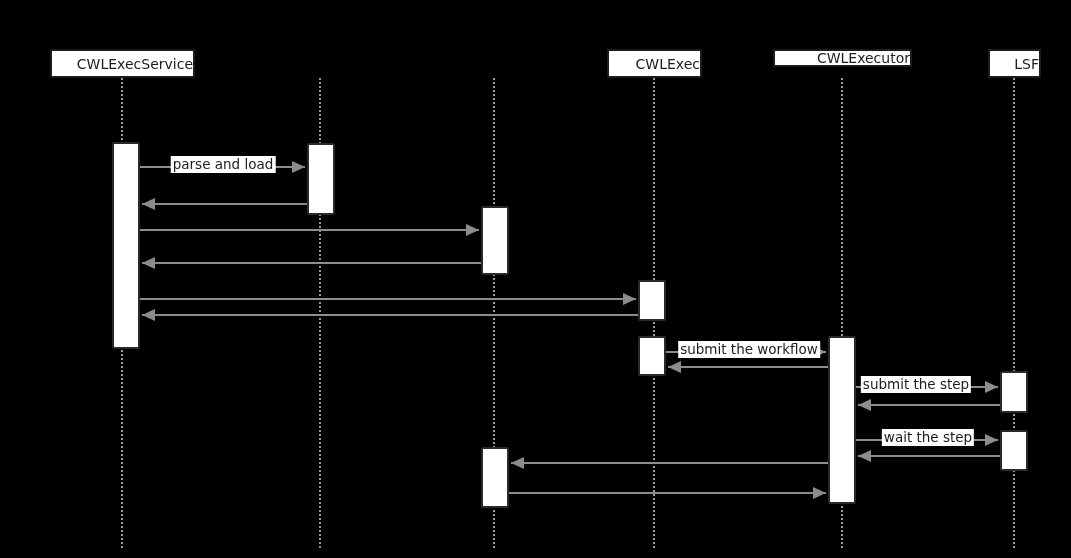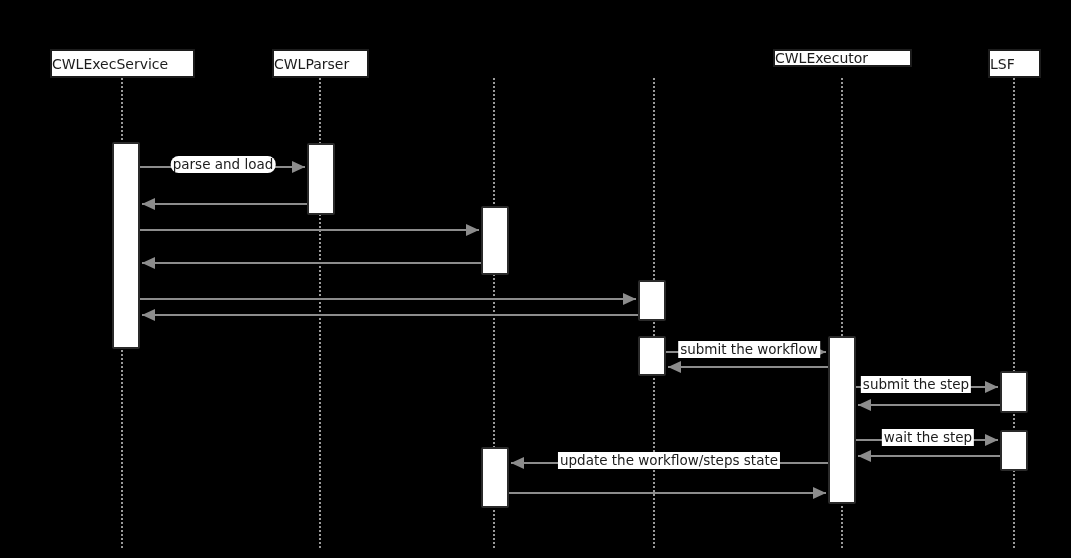--- a/index.html
+++ b/index.html
@@ -20,21 +20,21 @@
     width: 0;
     border-left: 2px dotted #9a9a9a;
   }
   .participant-box {
     position: absolute;
     box-sizing: border-box;
     background: #ffffff;
     border: 2px solid #1c1c1c;
     display: flex;
     align-items: center;
-    justify-content: flex-start;
+    justify-content: flex-end;
     color: #1c1c1c;
     font-size: 14px;
     white-space: nowrap;
   }
   .activation {
     position: absolute;
     box-sizing: border-box;
     background: #ffffff;
     border: 2px solid #2a2a2a;
     border-radius: 2px;
@@ -74,41 +74,41 @@
 <div id="diagram">
     <div class="lifeline" style="left: 121px; top: 78px; height: 470px;"></div>
     <div class="lifeline" style="left: 319px; top: 78px; height: 470px;"></div>
     <div class="lifeline" style="left: 493px; top: 78px; height: 470px;"></div>
     <div class="lifeline" style="left: 653px; top: 78px; height: 470px;"></div>
     <div class="lifeline" style="left: 841px; top: 78px; height: 470px;"></div>
     <div class="lifeline" style="left: 1013px; top: 78px; height: 470px;"></div>
     <div class="participant-box" style="left: 50px; top: 49px; width: 145px; height: 29px;">
       <span>CWLExecService</span>
     </div>
-    <div class="participant-box" style="left: 272px; top: 49px; width: 97px; height: 29px;">
-      <span>CWLParser</span>
+    <div class="participant-box" style="left: 607px; top: 49px; width: 95px; height: 29px;">
+      <span>CWLExec</span>
     </div>
     <div class="participant-box" style="left: 773px; top: 49px; width: 139px; height: 18px;">
       <span>CWLExecutor</span>
     </div>
     <div class="participant-box" style="left: 988px; top: 49px; width: 53px; height: 29px;">
       <span>LSF</span>
     </div>
     <div class="activation" style="left: 112px; top: 142px; width: 28px; height: 207px;"></div>
     <div class="activation" style="left: 307px; top: 143px; width: 28px; height: 72px;"></div>
     <div class="activation" style="left: 481px; top: 206px; width: 28px; height: 69px;"></div>
     <div class="activation" style="left: 638px; top: 280px; width: 28px; height: 41px;"></div>
     <div class="activation" style="left: 638px; top: 336px; width: 28px; height: 40px;"></div>
     <div class="activation" style="left: 828px; top: 336px; width: 28px; height: 168px;"></div>
     <div class="activation" style="left: 1000px; top: 371px; width: 28px; height: 42px;"></div>
     <div class="activation" style="left: 1000px; top: 430px; width: 28px; height: 41px;"></div>
     <div class="activation" style="left: 481px; top: 447px; width: 28px; height: 61px;"></div>
     <div class="msg-line" style="left: 140px; top: 166px; width: 165px;"></div>
     <div class="arrow-head right" style="top: 161px; left: 292px;"></div>
-    <div class="msg-label" style="left: 223px; top: 173px; border-radius: 8px;">parse and load</div>
+    <div class="msg-label" style="left: 223px; top: 173px;">parse and load</div>
     <div class="msg-line" style="left: 142px; top: 203px; width: 165px;"></div>
     <div class="arrow-head left" style="top: 198px; left: 142px;"></div>
     <div class="msg-line" style="left: 140px; top: 229px; width: 339px;"></div>
     <div class="arrow-head right" style="top: 224px; left: 466px;"></div>
     <div class="msg-line" style="left: 142px; top: 262px; width: 339px;"></div>
     <div class="arrow-head left" style="top: 257px; left: 142px;"></div>
     <div class="msg-line" style="left: 140px; top: 298px; width: 496px;"></div>
     <div class="arrow-head right" style="top: 293px; left: 623px;"></div>
     <div class="msg-line" style="left: 142px; top: 314px; width: 496px;"></div>
     <div class="arrow-head left" style="top: 309px; left: 142px;"></div>
@@ -122,16 +122,15 @@
     <div class="msg-label" style="left: 916px; top: 393px;">submit the step</div>
     <div class="msg-line" style="left: 858px; top: 404px; width: 142px;"></div>
     <div class="arrow-head left" style="top: 399px; left: 858px;"></div>
     <div class="msg-line" style="left: 856px; top: 439px; width: 142px;"></div>
     <div class="arrow-head right" style="top: 434px; left: 985px;"></div>
     <div class="msg-label" style="left: 928px; top: 446px;">wait the step</div>
     <div class="msg-line" style="left: 858px; top: 455px; width: 142px;"></div>
     <div class="arrow-head left" style="top: 450px; left: 858px;"></div>
     <div class="msg-line" style="left: 511px; top: 462px; width: 317px;"></div>
     <div class="arrow-head left" style="top: 457px; left: 511px;"></div>
-    <div class="msg-label" style="left: 669px; top: 469px;">update the workflow/steps state</div>
     <div class="msg-line" style="left: 509px; top: 492px; width: 317px;"></div>
     <div class="arrow-head right" style="top: 487px; left: 813px;"></div>
   </div>
 
 </body></html>

